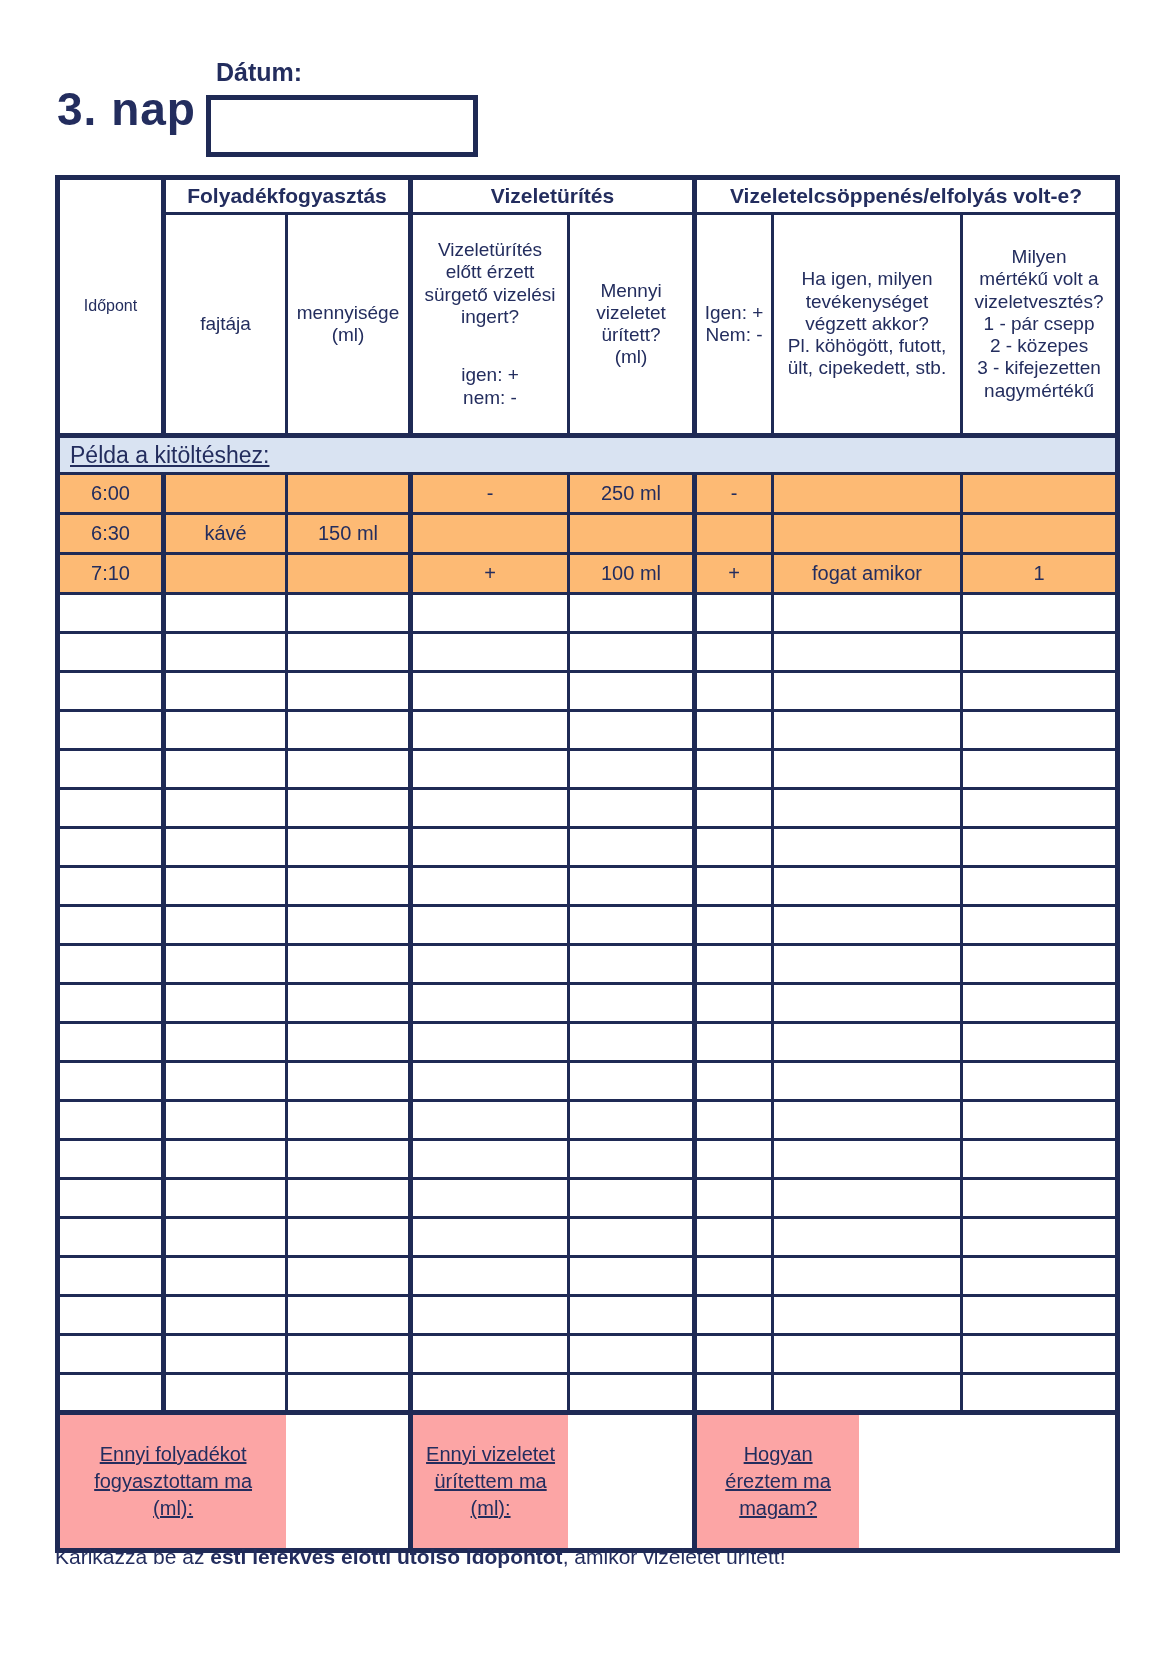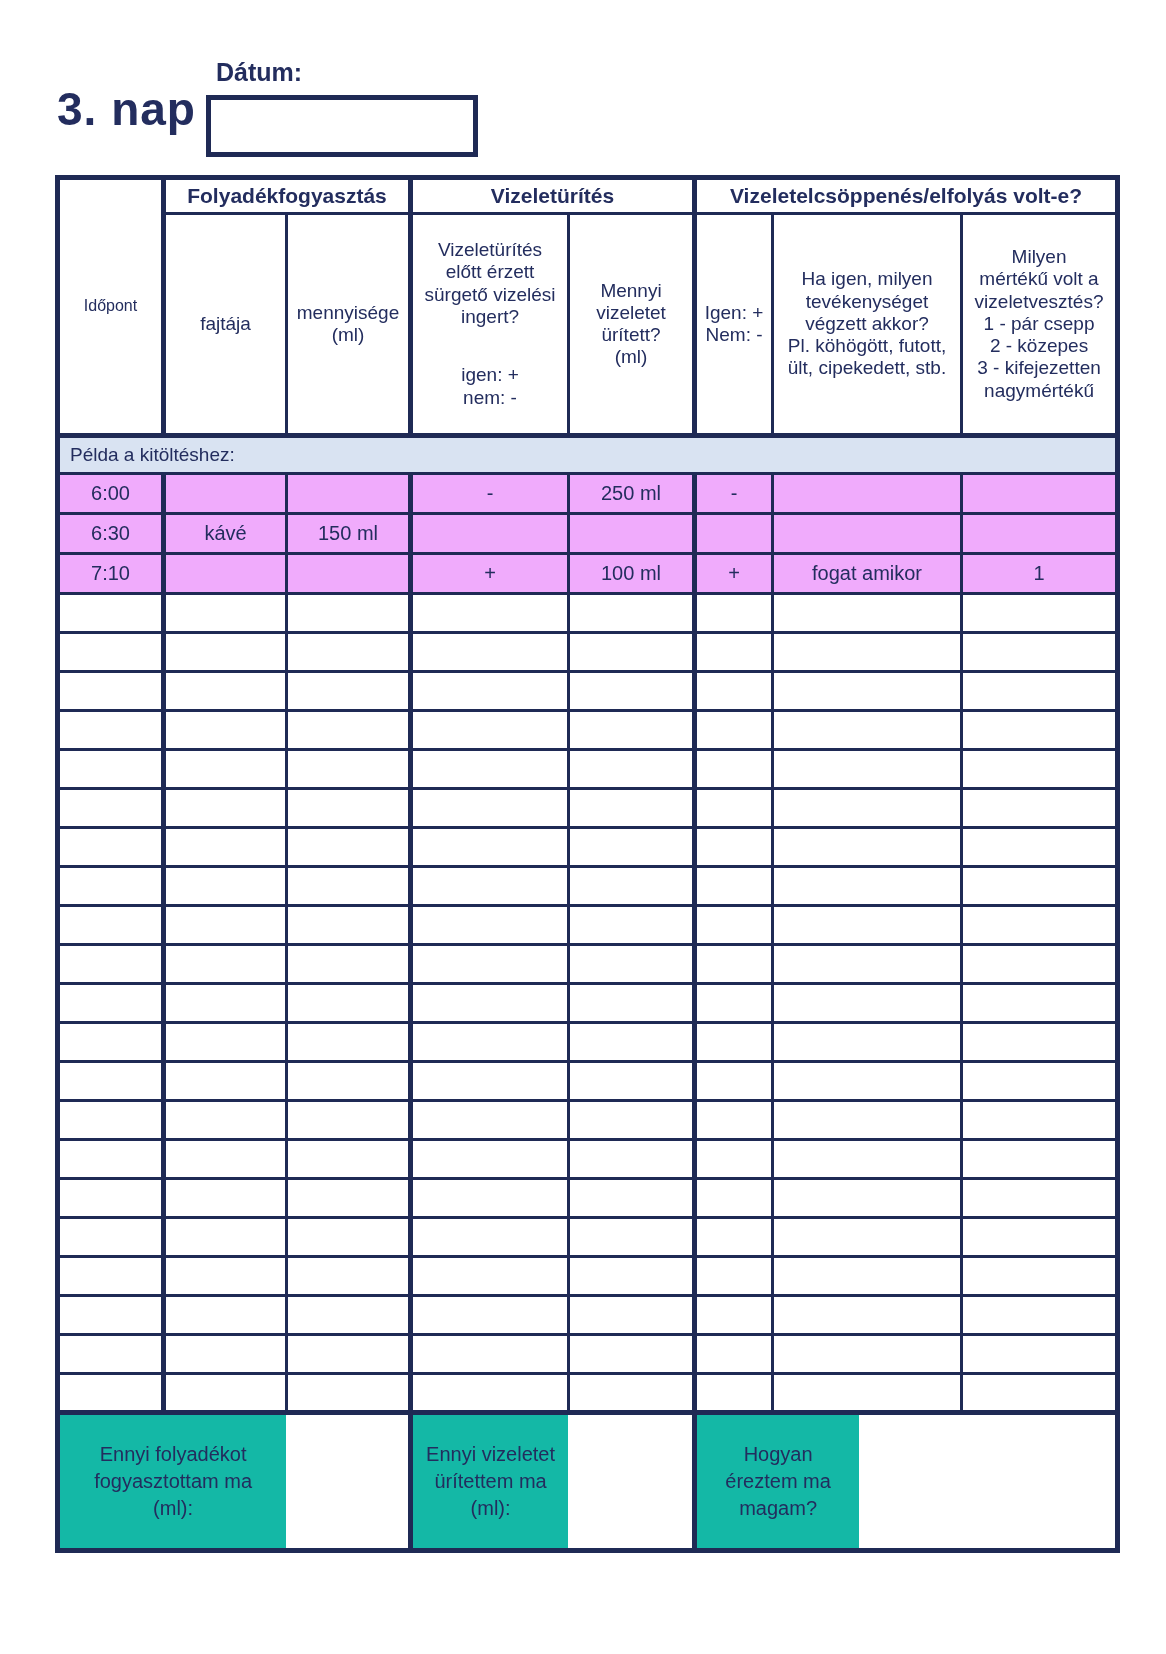--- a/index.html
+++ b/index.html
@@ -43,36 +43,38 @@
     white-space:pre-line;
     overflow:hidden;
     padding:2px 3px;
   }
   .gl { border-left-width:5px; }          
   .row-group th { height:36px; font-size:21px; font-weight:bold; }
   .row-sub td { height:196px; }
   .row-band td {
     height:38px; border-top-width:5px;
     background:#d9e3f2; text-align:left; padding-left:10px;
-    font-size:19px;
-  }
-  .row-ex td { height:40px; background:#f0abfc; font-size:20px; }
+    font-size:23px;
+    text-decoration:underline;
+  }
+  .row-ex td { height:40px; background:#fdba74; font-size:20px; }
   .row-entry td { height:39px; background:#ffffff; }
   .row-summary td {
     height:118px; border-top-width:5px; padding:0;
   }
   .cell-time { font-size:20px; }
   .urge-legend { margin-top:14px; }
 
   
   .sum-flex { display:flex; width:100%; height:100%; }
   .sum-label {
-    background:#14b8a6; display:flex; align-items:center; justify-content:center;
+    background:#fca5a5; display:flex; align-items:center; justify-content:center;
     font-size:20px; line-height:1.35; white-space:pre-line; 
     padding:4px 6px;
+    text-decoration:underline;
   }
   .sum-answer { background:#ffffff; flex:1; }
   .w65 { width:65%; }
   .w56 { width:55.6%; }
   .w39 { width:38.8%; }
 
   
   .footer-notes { position:absolute; left:55px; top:1545px; width:1060px; }
   .note1 { font-size:22px; font-weight:bold; margin-bottom:10px; }
   .note2 { font-size:21px; }
@@ -412,13 +414,14 @@
 magam?</div>
         <div class="sum-answer"></div>
       </div>
     </td>
   </tr>
 </tbody>
     </table>
 </div>
 
 <div class="footer-notes">
+  <div class="note2"><span>Karikázza be az </span><b>esti lefekvés előtti utolsó időpontot</b><span>, amikor vizeletet ürített!</span></div>
 </div>
 
 </body></html>

